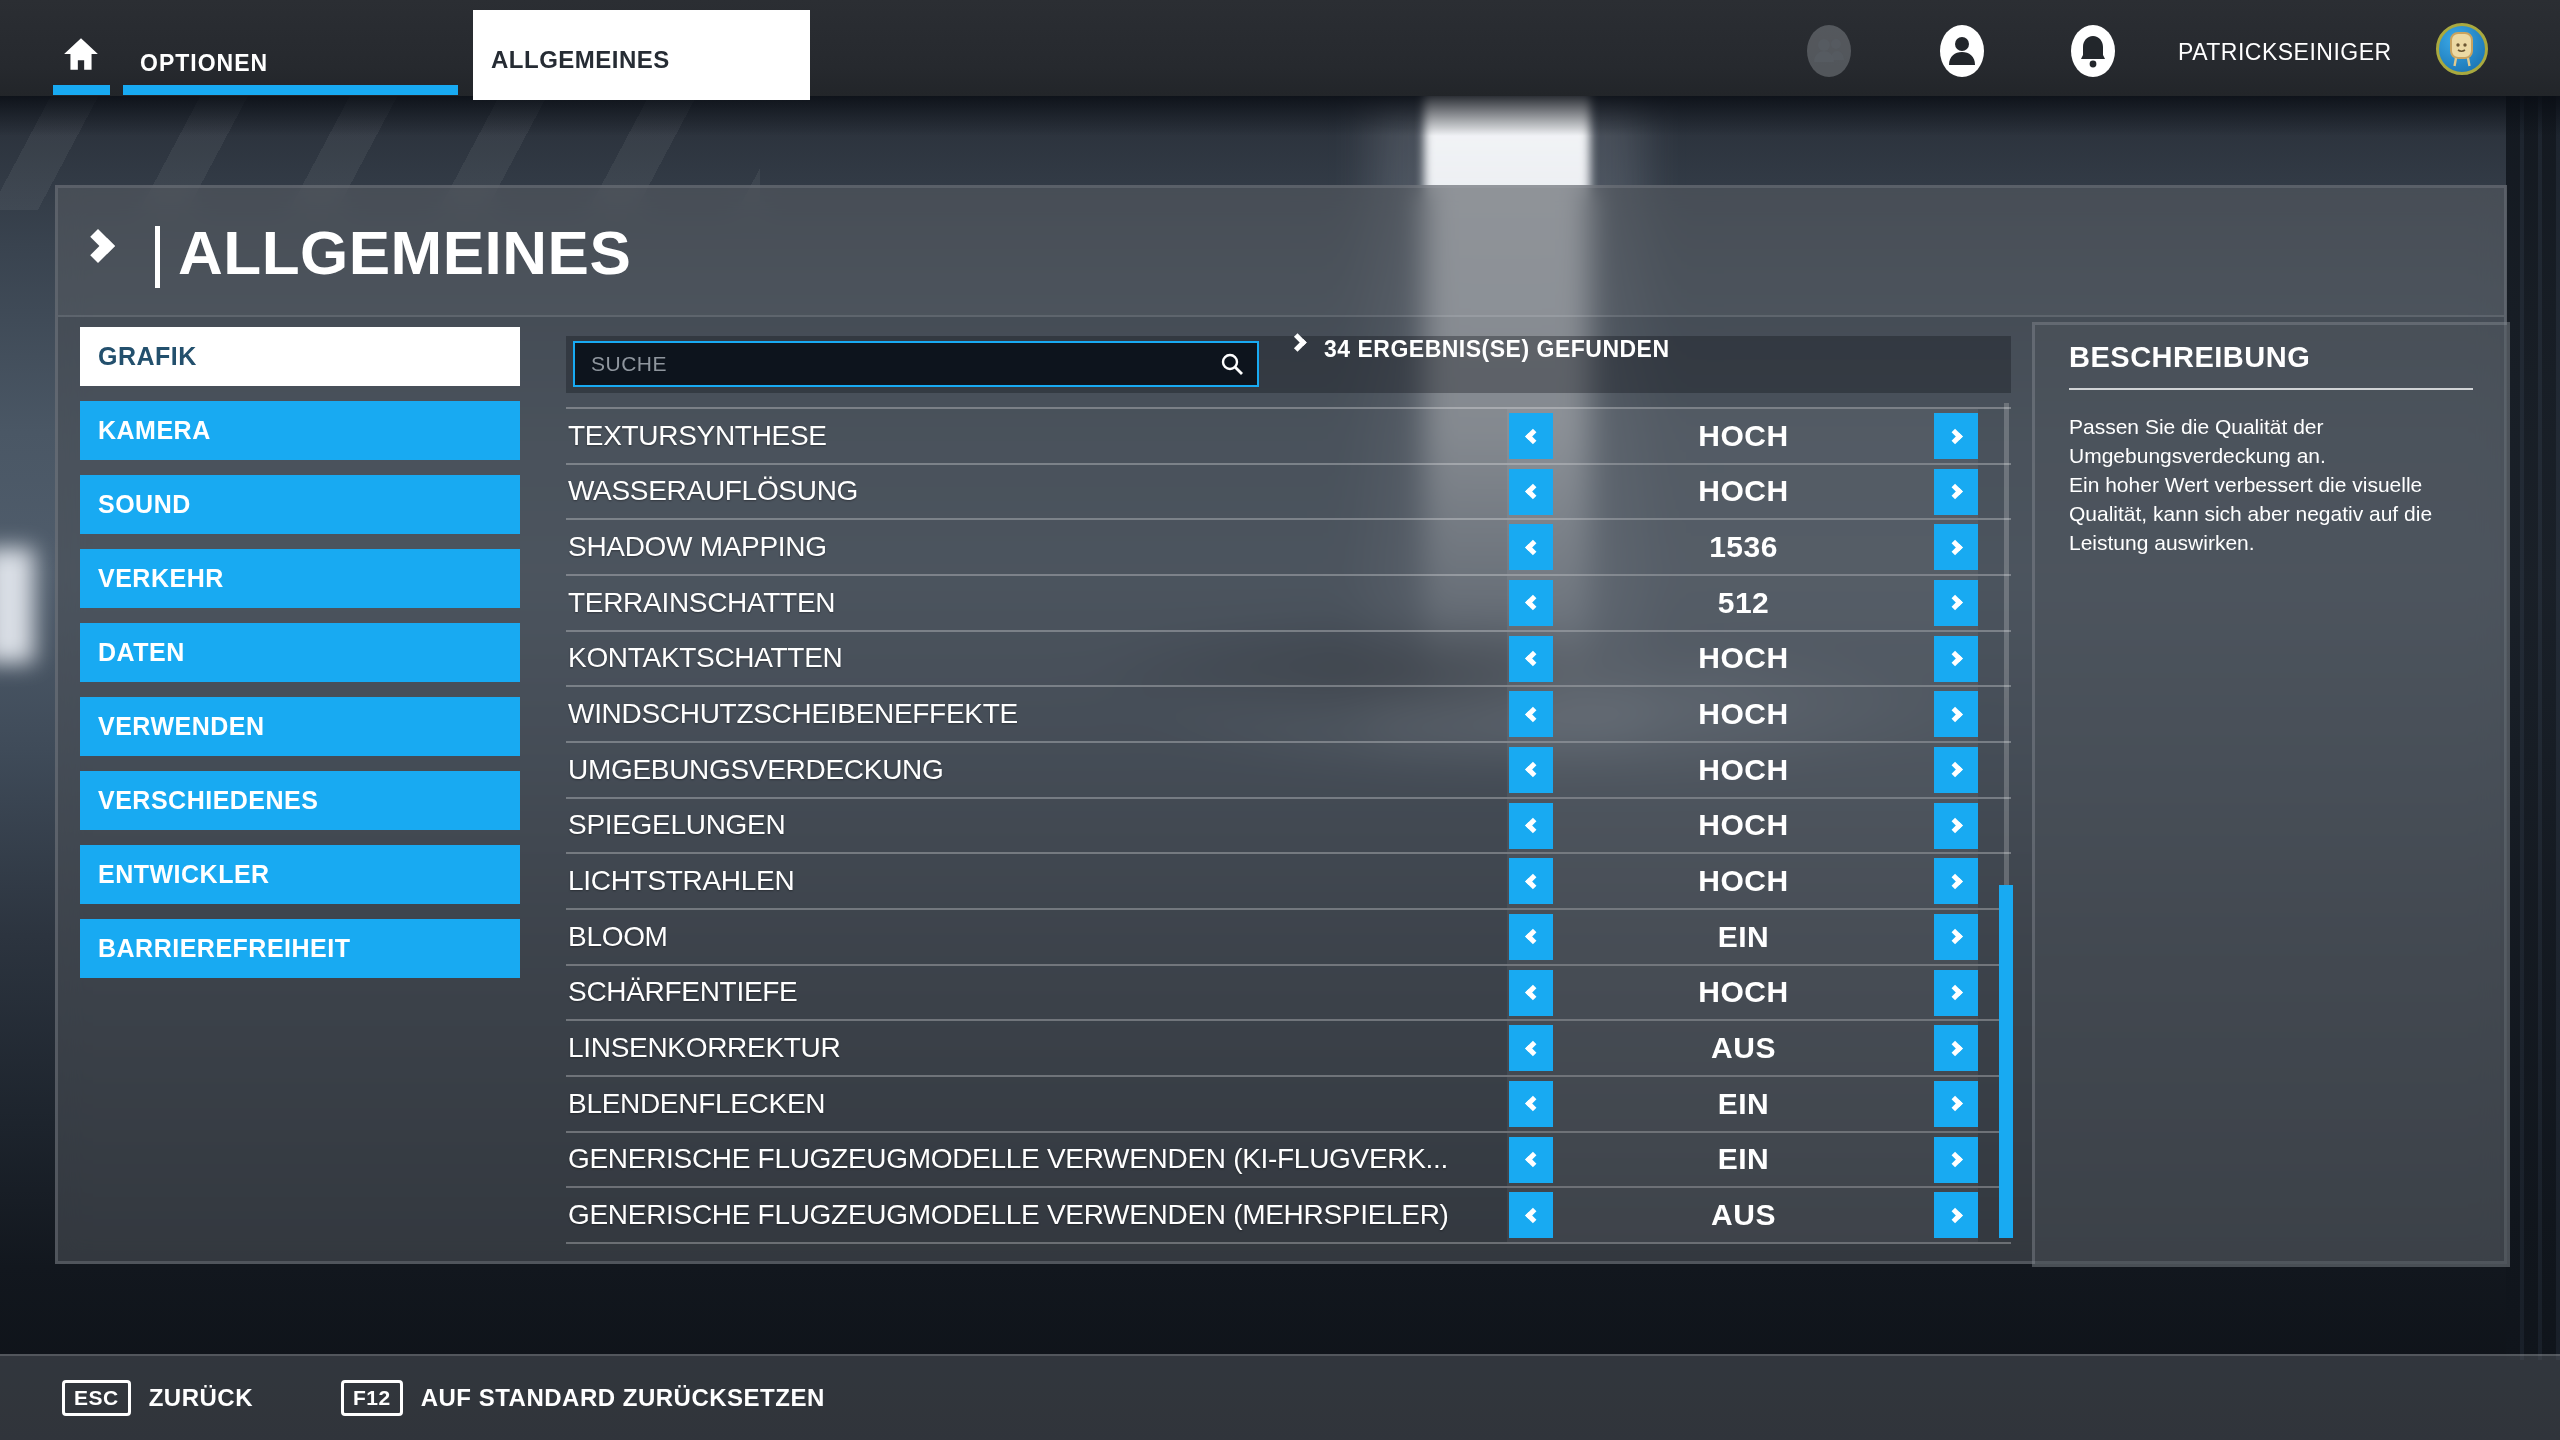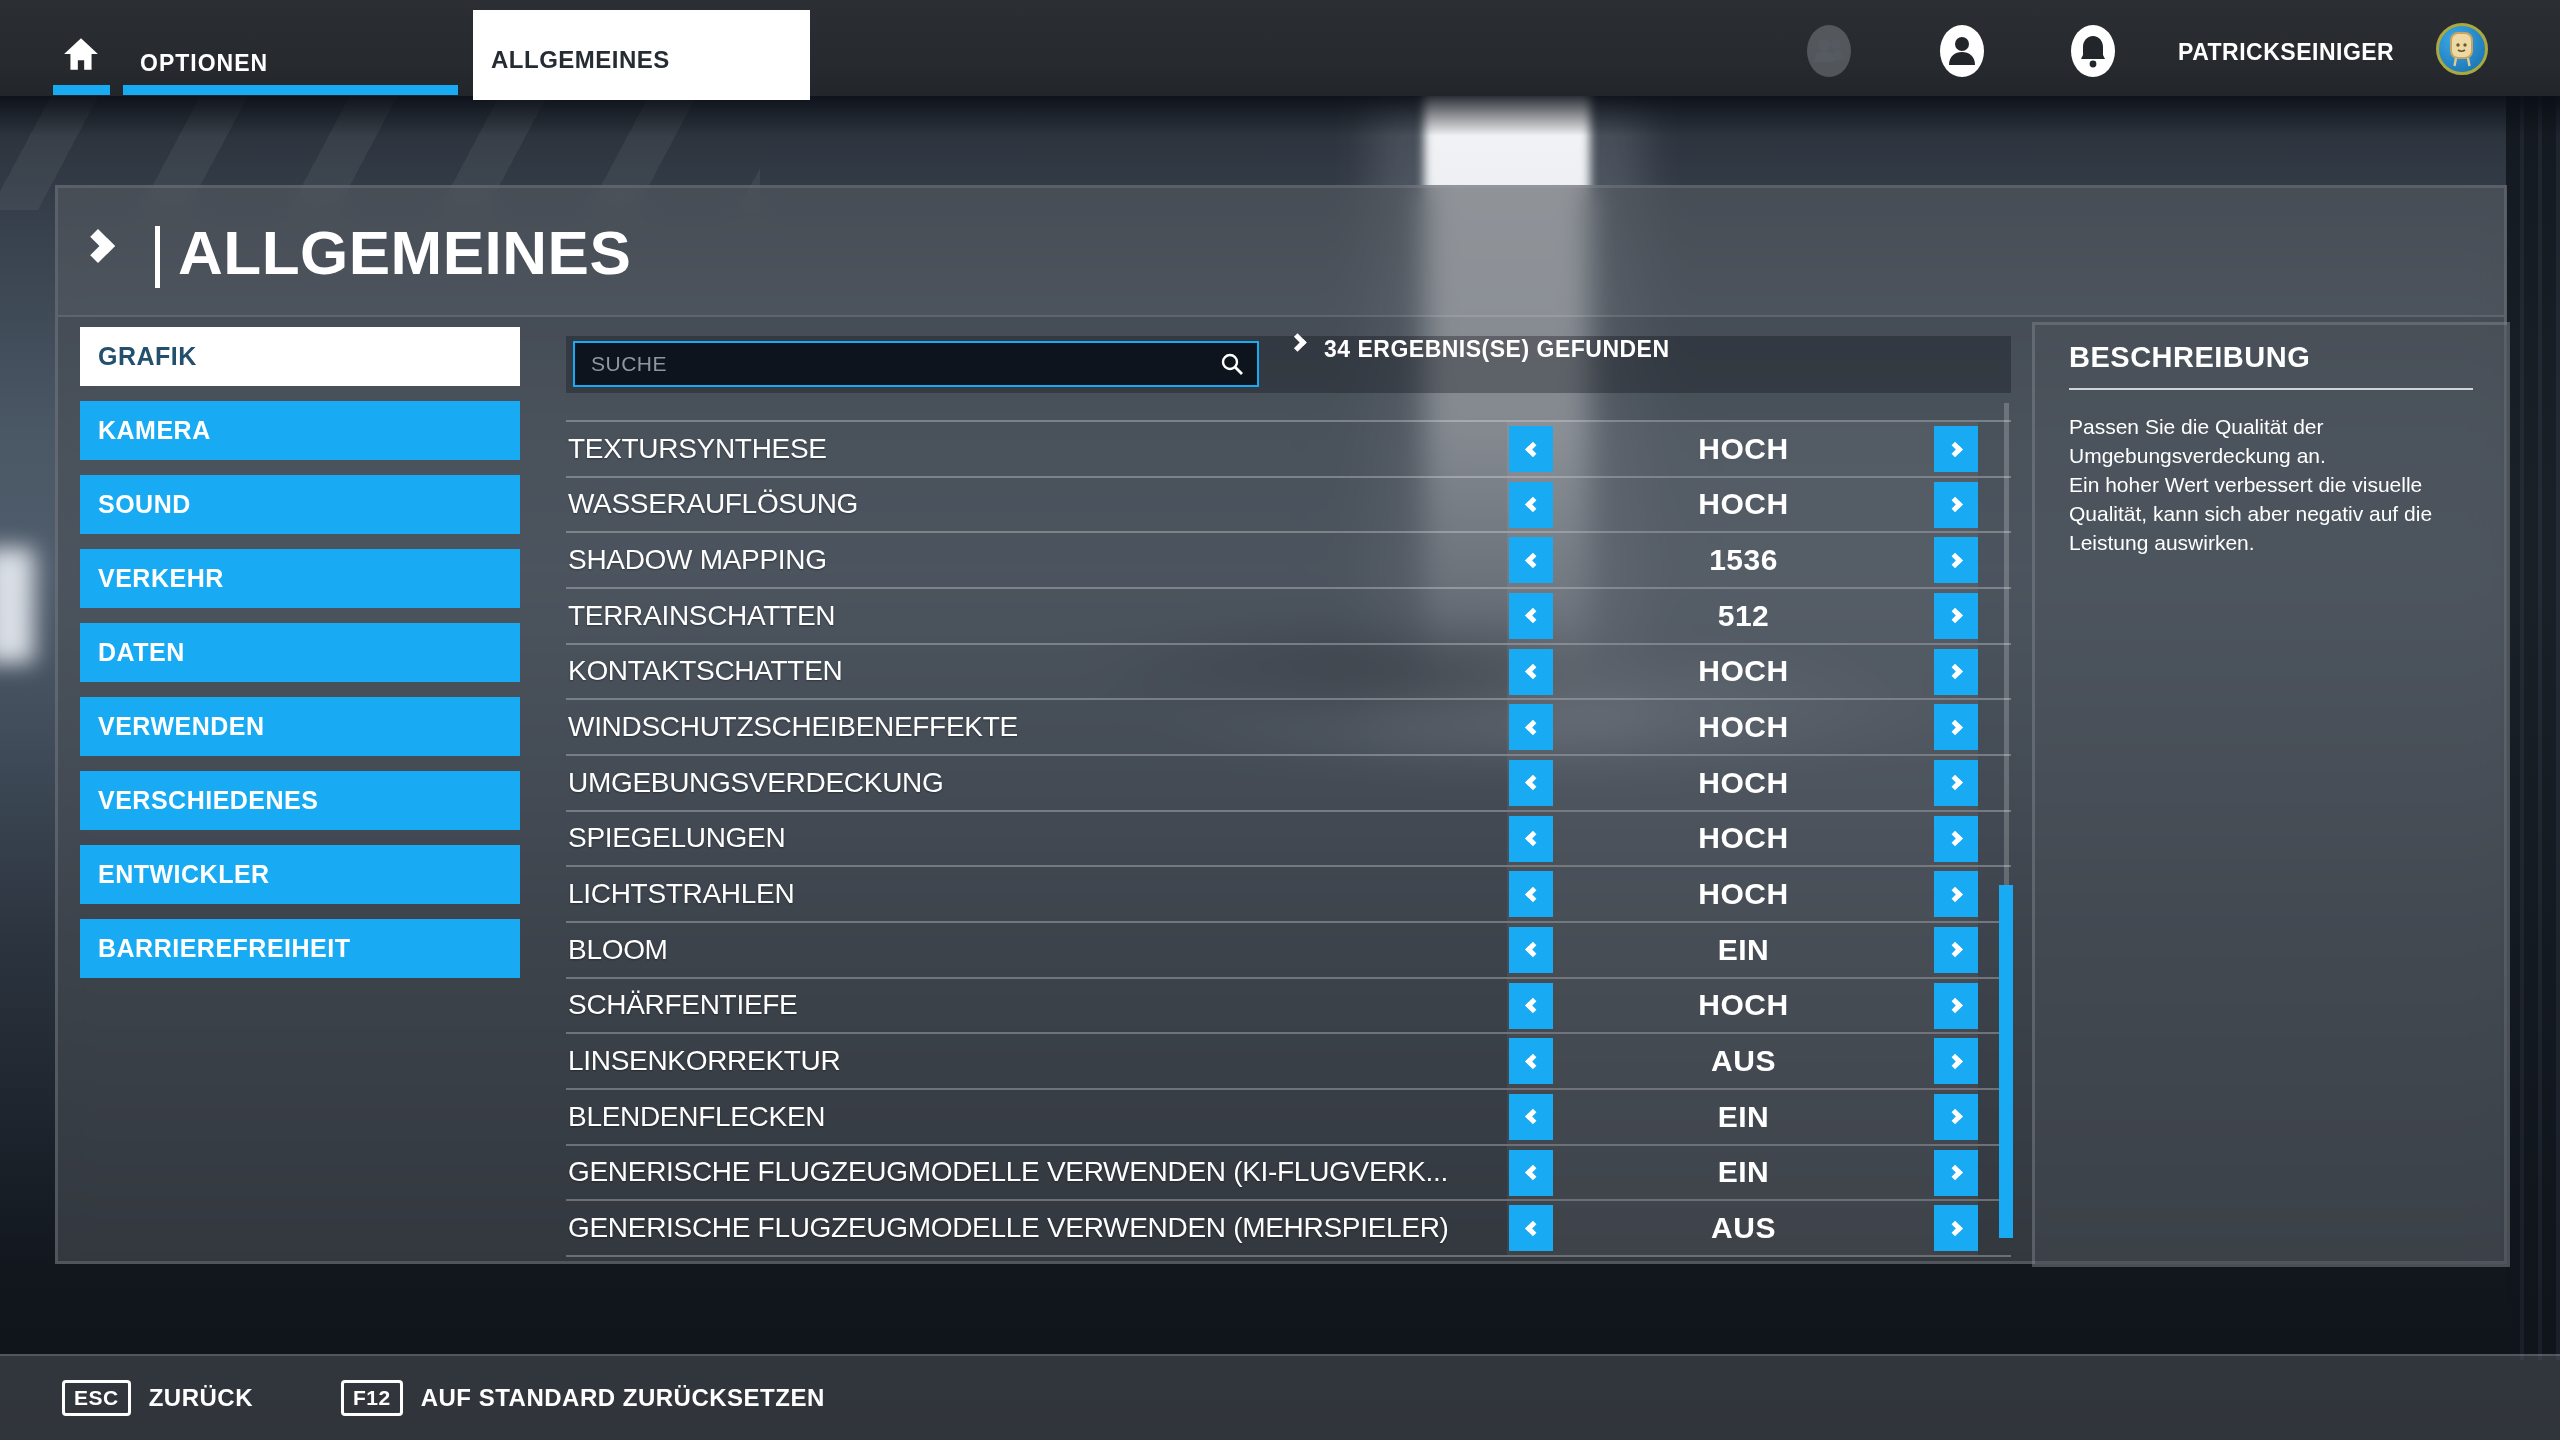--- a/index.html
+++ b/index.html
@@ -44,21 +44,21 @@
   .opt-label { position:absolute; left:140px; top:50px; font-size:23px; font-weight:bold;
     letter-spacing:1px; cursor:pointer; }
   .tab-active { position:absolute; left:473px; top:10px; width:337px; height:90px;
     background:#fff; color:#262c34; display:flex; align-items:flex-end;
     padding:0 0 26px 18px; font-size:24px; font-weight:bold; letter-spacing:.5px; cursor:pointer; }
   .bar-icon { position:absolute; top:24px; width:46px; height:55px; cursor:pointer; }
   .icon-friends { left:1806px; }
   .icon-profile { left:1939px; }
   .icon-bell    { left:2070px; }
   .username { position:absolute; left:2178px; top:39px; width:218px; text-align:left;
-    font-size:23px; font-weight:bold; letter-spacing:.5px; }
+    font-size:23px; font-weight:normal; letter-spacing:.5px; }
   .avatar { position:absolute; left:2436px; top:23px; width:52px; height:52px; border-radius:50%;
     background:radial-gradient(circle at 35% 30%, #3aa9e8, #1d77b6 80%);
     border:3px solid #a9a93f; cursor:pointer; overflow:hidden; }
 
   
   .panel { position:absolute; left:55px; top:185px; width:2452px; height:1079px;
     background:rgba(73,79,85,.60); border:3px solid rgba(168,173,178,.25);
     backdrop-filter:blur(14px); }
   .panel-header { position:absolute; left:0; top:0; right:0; height:129px;
     background:rgba(255,255,255,.04); border-bottom:2px solid rgba(255,255,255,.10); }
@@ -84,21 +84,21 @@
   .searchbox input { flex:1; background:transparent; border:none; outline:none; color:#cfd4d9;
     font-size:21px; font-family:"Liberation Sans",sans-serif; letter-spacing:.5px; }
   .searchbox input::placeholder { color:#8f969e; }
   .results { position:absolute; left:725px; top:0; height:57px; display:flex;
     align-items:flex-start; }
   .rchev { width:13px; height:13px; border-top:5px solid #fff; border-right:5px solid #fff;
     transform:rotate(45deg); margin-right:20px; }
   .results span.txt { font-size:23px; font-weight:bold; letter-spacing:.5px; }
 
   
-  .rows { position:absolute; left:508px; top:232px; width:1445px;
+  .rows { position:absolute; left:508px; top:219px; width:1445px;
     border-top:2px solid rgba(255,255,255,.28); }
   .row { position:relative; height:55.66px; border-bottom:2px solid rgba(255,255,255,.28); }
   .rlabel { position:absolute; left:2px; top:50%; transform:translateY(-50%);
     font-size:28px; letter-spacing:-.3px; white-space:nowrap;
     text-shadow:0 1px 2px rgba(0,0,0,.35); }
   .strip { position:absolute; left:941px; width:471px; top:0; bottom:0;
     background:rgba(255,255,255,.055); }
   .step { position:absolute; top:4px; width:44px; height:46px; background:var(--accent);
     border:none; display:flex; align-items:center; justify-content:center; cursor:pointer; }
   .step.dec { left:943px; }

